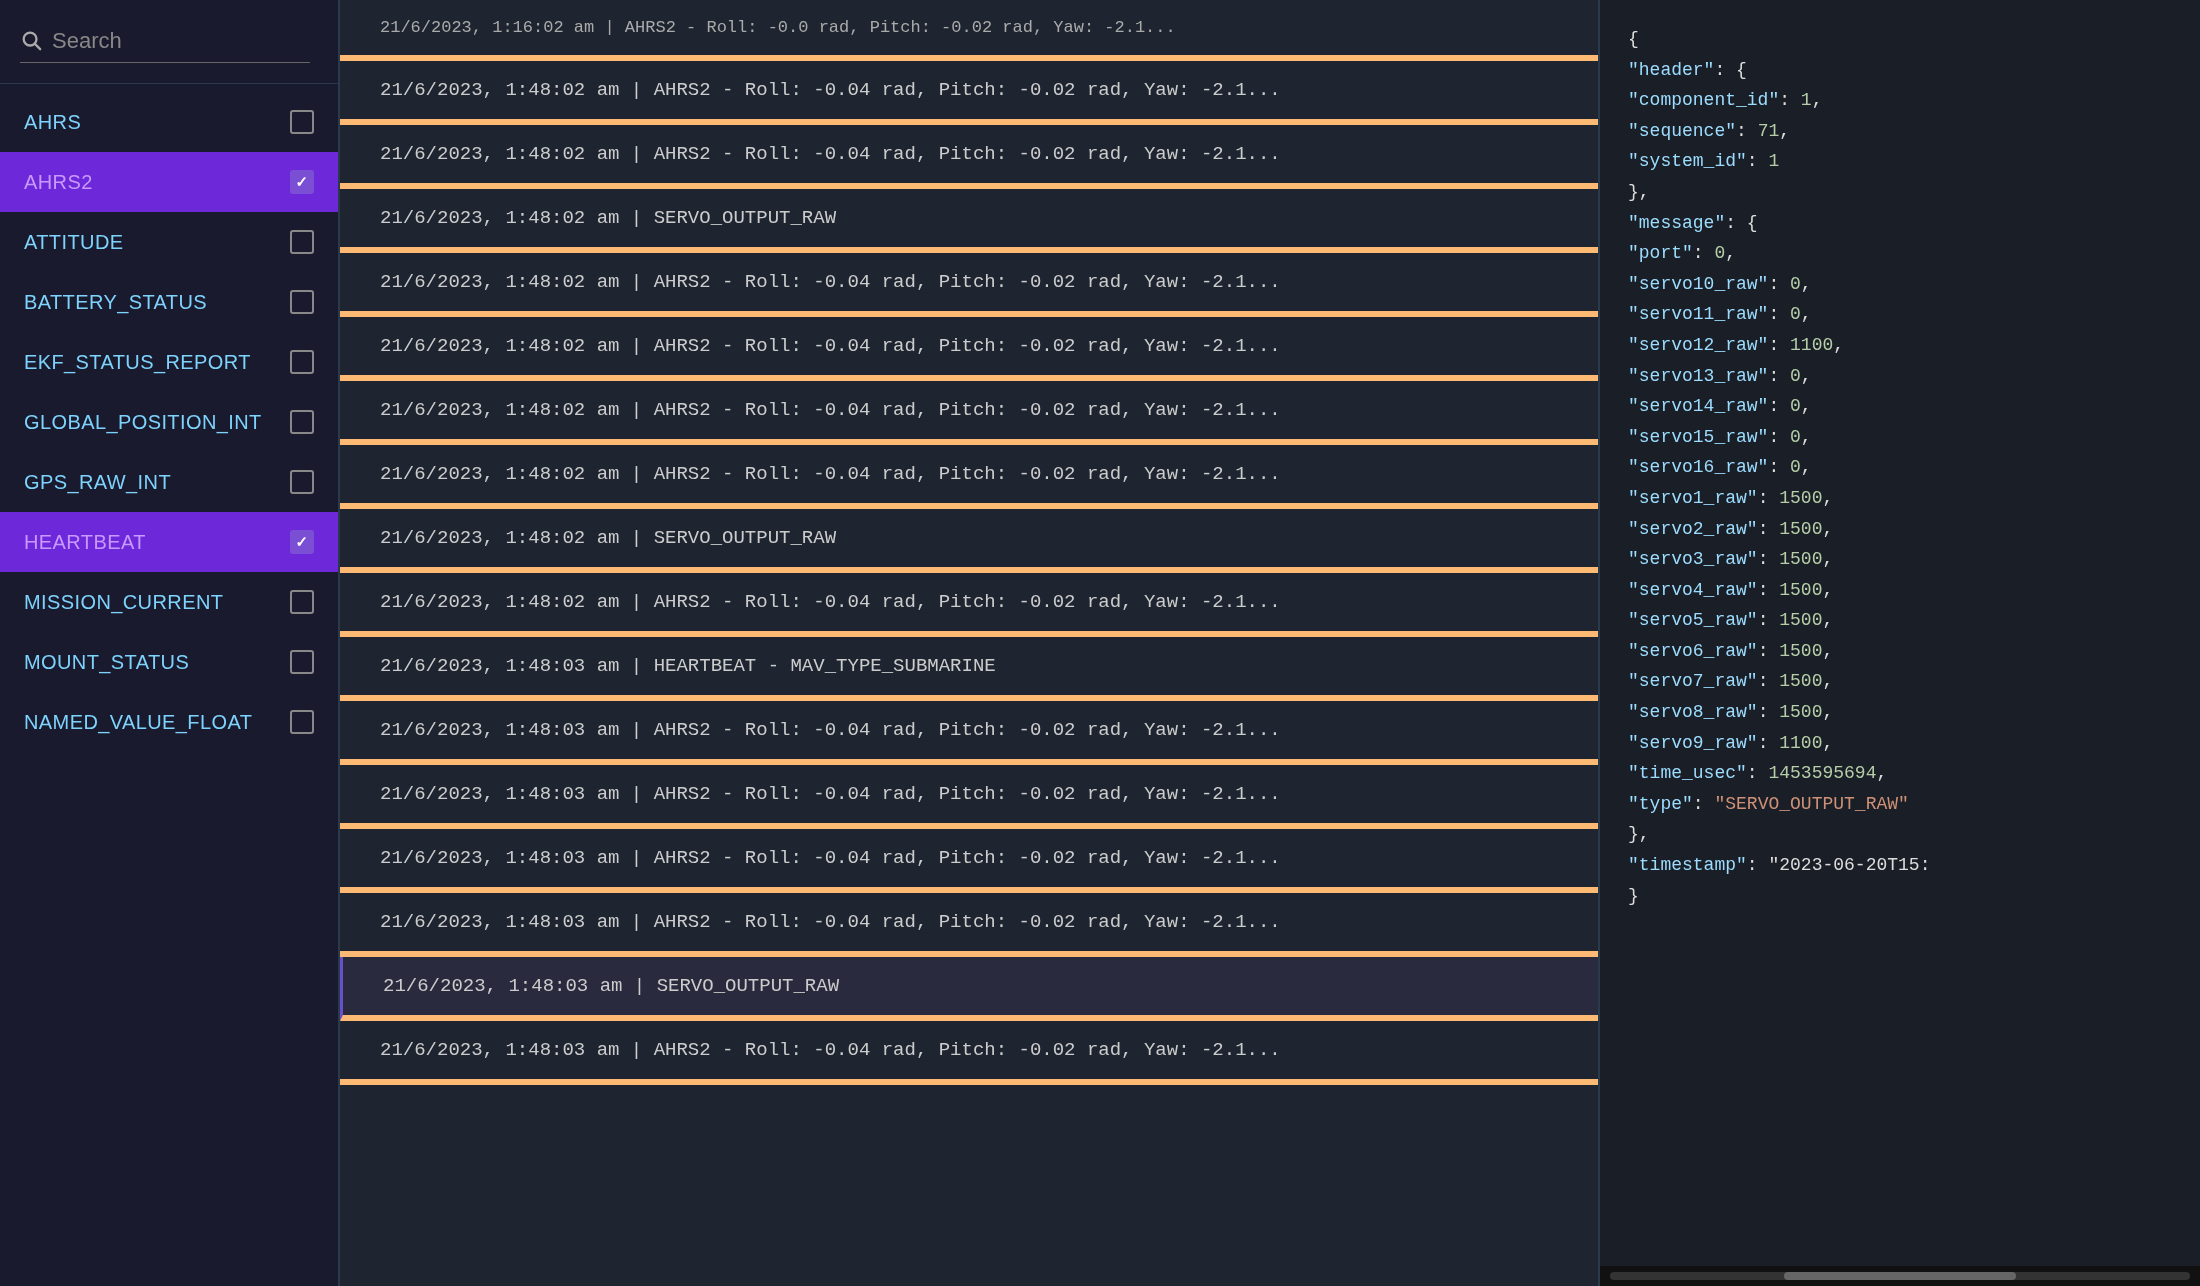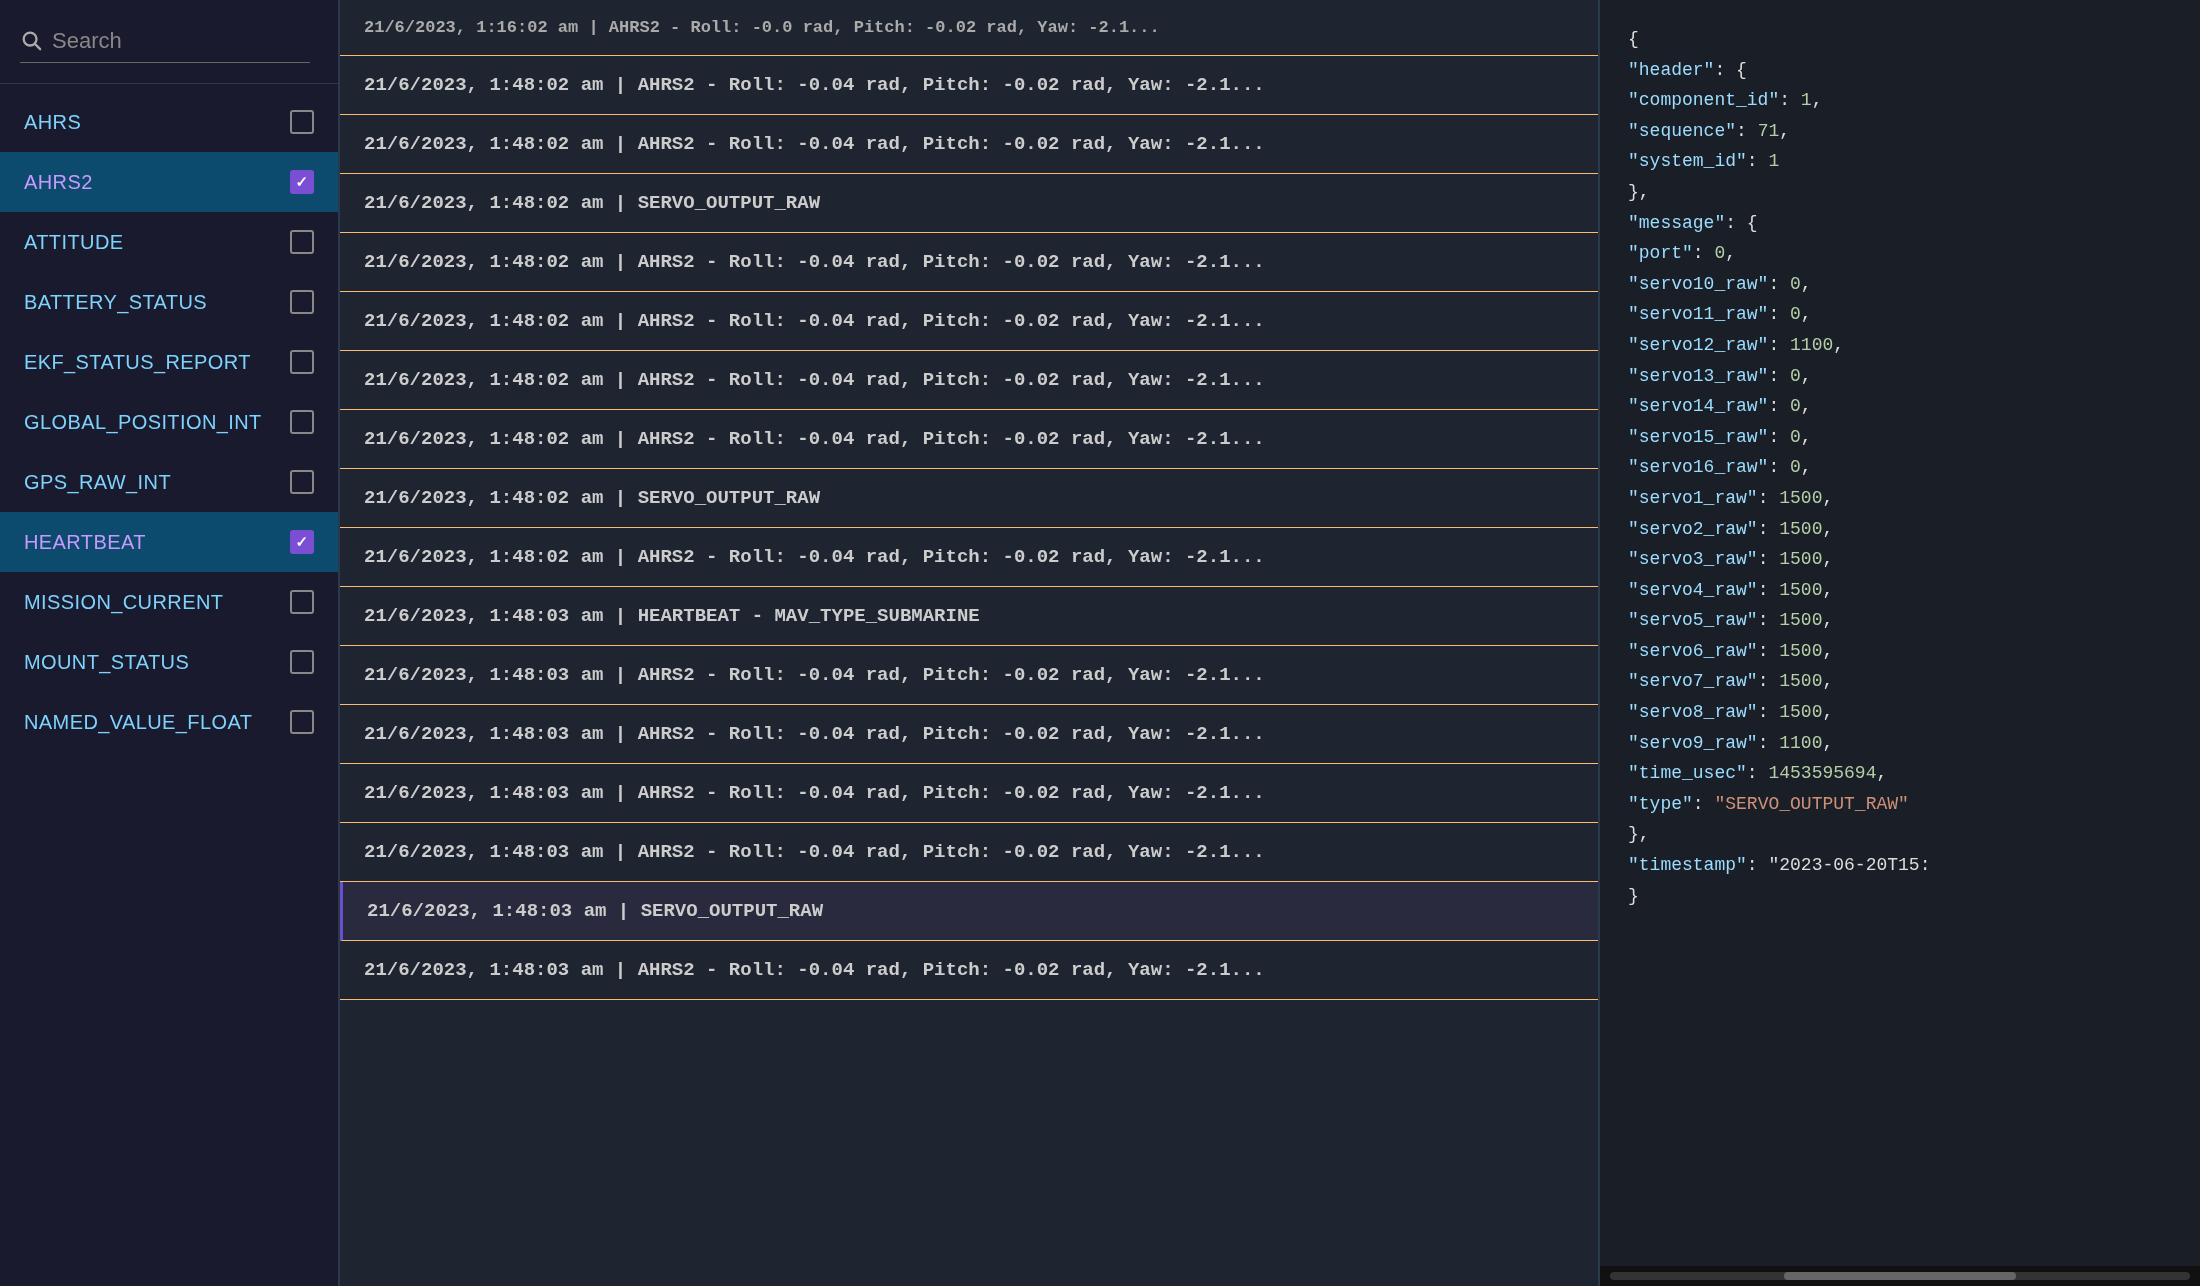--- a/index.html
+++ b/index.html
@@ -84,21 +84,21 @@
       justify-content: space-between;
       padding: 18px 24px;
       cursor: pointer;
       color: #7dd3fc;
       font-size: 20px;
       font-weight: 400;
       letter-spacing: 0.02em;
     }
 
     .list-item.selected {
-      background: #0c4a6e;
+      background: #6d28d9;
       color: #c89aff;
     }
 
     .checkbox {
       width: 24px;
       height: 24px;
       border: 2px solid #888;
       border-radius: 3px;
       display: flex;
       align-items: center;
@@ -140,27 +140,26 @@
     }
     .log-list::-webkit-scrollbar-track {
       background: #1e2530;
     }
     .log-list::-webkit-scrollbar-thumb {
       background: #555;
       border-radius: 5px;
     }
 
     .log-entry {
-      padding: 18px 24px;
-      border-bottom: 1px solid #fdba74;
+      padding: 18px 40px;
+      border-bottom: 6px solid #fdba74;
       color: #ccc;
       font-size: 19px;
       cursor: pointer;
       font-family: 'Consolas', 'Courier New', monospace;
-      font-weight: bold;
     }
 
     .log-entry.selected {
       background: #2a2a3e;
       border-left: 3px solid #6a4fcc;
     }
 
     .log-entry:first-child {
       color: #aaa;
       font-size: 17px;

